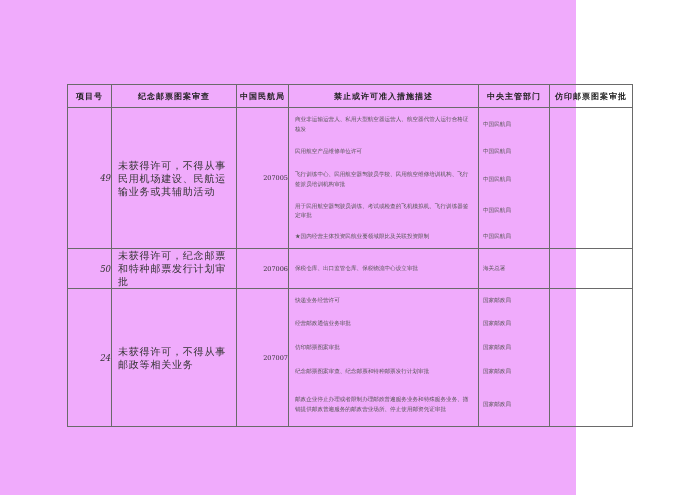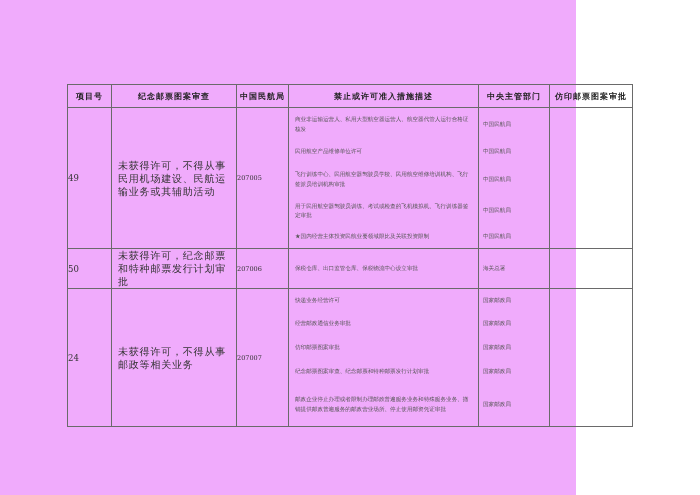--- a/index.html
+++ b/index.html
@@ -3,23 +3,23 @@
 <meta charset="utf-8">
 <style>
   html, body { margin: 0; padding: 0; background: #ffffff; }
   body { width: 700px; height: 495px; position: relative; overflow: hidden;
          font-family: "DejaVu Serif", "Liberation Serif", serif; color: #333; }
   .page { position: absolute; left: 0; top: 0; width: 576px; height: 495px; background: #f0abfc; }
   table.reg { position: absolute; left: 67px; top: 84px; width: 565px;
               border-collapse: collapse; table-layout: fixed; }
   table.reg td, table.reg th { border: 1.5px solid #6a6a6a; padding: 0; vertical-align: middle; }
   table.reg th { height: 22px; font-size: 8px; font-weight: bold; color: #222; text-align: center; letter-spacing: 1px; }
-  .c-id { text-align: left; font-size: 8.5px; color: #333; }
+  .c-id { text-align: right; font-size: 8.5px; color: #333; font-style: italic; }
   .c-item { font-size: 10px; line-height: 13px; padding: 0 6px !important; color: #333; letter-spacing: 0.8px; }
-  .c-code { text-align: left; font-size: 6.5px; color: #333; }
+  .c-code { text-align: right; font-size: 6.5px; color: #333; }
   .c-desc, .c-dept { font-size: 5.6px; color: #555; padding: 0 !important; }
   .sub { display: flex; align-items: center; padding: 0 6px; line-height: 9.5px; box-sizing: border-box; }
   .c-dept .sub { padding: 0 4px; }
   .page-num { position: absolute; left: 0; width: 700px; top: 422px; text-align: center;
               font-size: 12px; color: #333; font-family: "Liberation Serif", serif; }
 </style>
 </head>
 <body>
 
 <div class="page">

